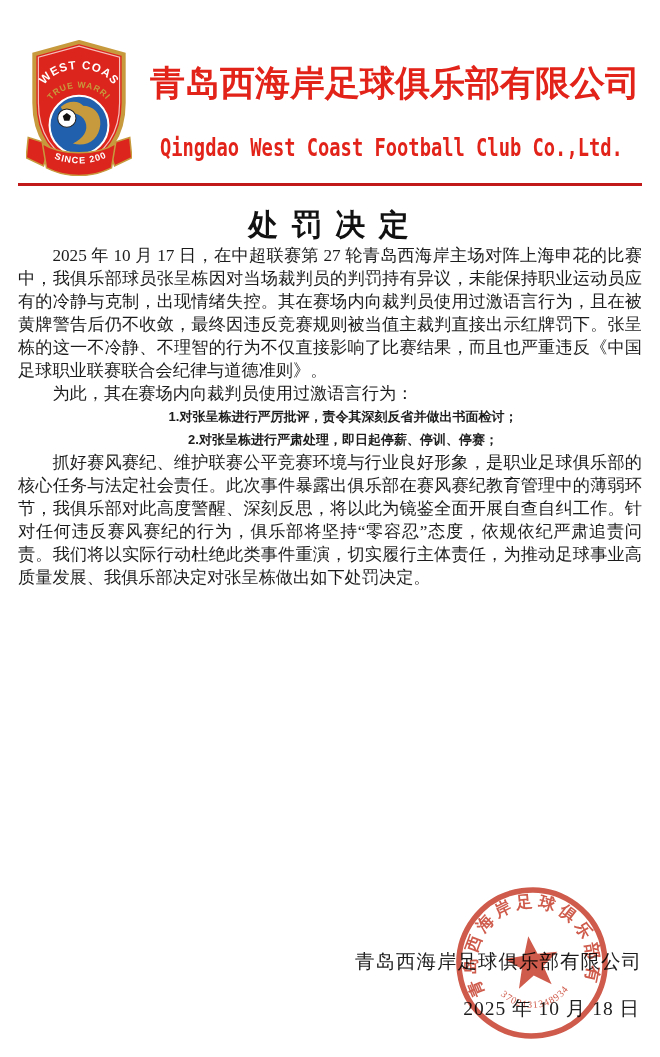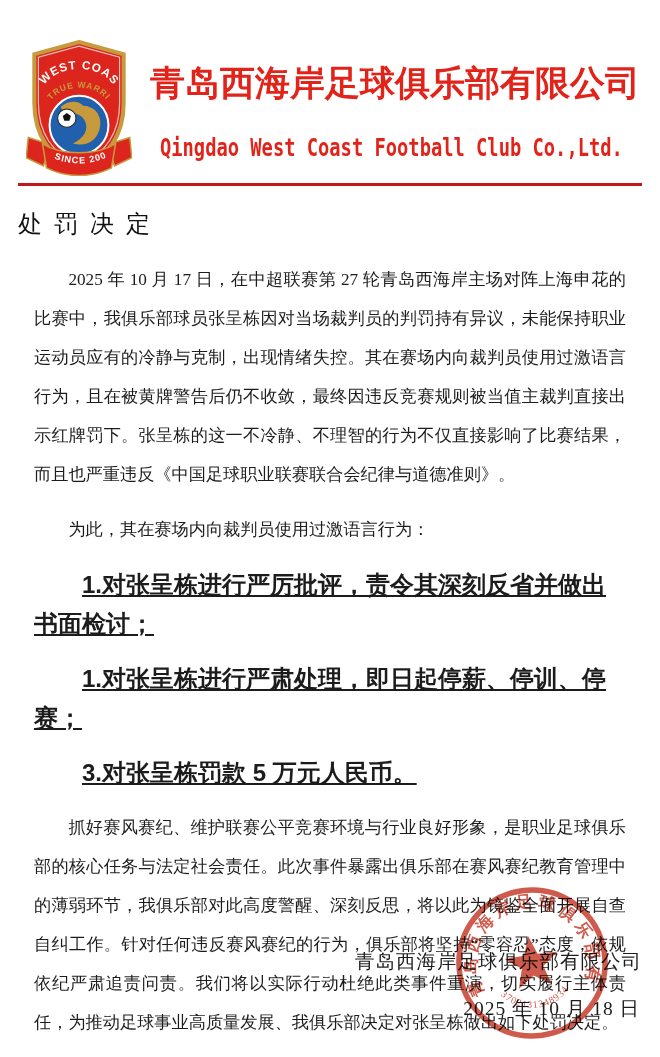--- a/index.html
+++ b/index.html
@@ -23,30 +23,30 @@
   .company-en{
     position:absolute;left:160px;top:133px;
     font-family:"DejaVu Sans Mono","Liberation Mono",monospace;
     font-weight:bold;font-size:25px;color:#e2231a;white-space:nowrap;
     transform:scaleX(0.75);transform-origin:left center;
   }
   .rule{position:absolute;left:18px;right:18px;top:183px;height:3px;background:#c1181a;}
   
   .doc{margin:0 18px;}
   .doc-title{
-    margin:19px 0 0 0;text-align:left;
-    font-size:24px;font-weight:normal;letter-spacing:3px;
+    margin:19px 0 0 0;text-align:center;
+    font-size:30px;font-weight:bold;letter-spacing:3px;
     line-height:39px;color:#111;
     font-family:"Liberation Serif","DejaVu Serif",serif;
   }
-  .doc p{margin:16px;font-size:17.2px;line-height:39px;text-align:justify;}
+  .doc p{margin:0;font-size:17.2px;line-height:23px;text-align:justify;}
   .doc p.indent{text-indent:2em;}
   .doc p.decision{
     font-family:"Liberation Sans","DejaVu Sans",sans-serif;
-    font-weight:bold;font-size:24px;text-indent:2em;text-align:left;text-decoration:underline;
+    font-weight:bold;font-size:13px;text-indent:2em;text-align:center;
   }
   
   .sig-company{
     position:absolute;right:18px;top:948px;
     font-size:19.5px;letter-spacing:1px;white-space:nowrap;
   }
   .sig-date{
     position:absolute;right:20px;top:995px;
     font-size:19.5px;letter-spacing:1px;white-space:nowrap;text-align:right;
   }
@@ -103,22 +103,21 @@
     <div class="rule"></div>
   </div>
 
   <div class="doc">
     <div class="doc-title">处 罚 决 定</div>
 
     <p class="indent">2025 年 10 月 17 日，在中超联赛第 27 轮青岛西海岸主场对阵上海申花的比赛中，我俱乐部球员张呈栋因对当场裁判员的判罚持有异议，未能保持职业运动员应有的冷静与克制，出现情绪失控。其在赛场内向裁判员使用过激语言行为，且在被黄牌警告后仍不收敛，最终因违反竞赛规则被当值主裁判直接出示红牌罚下。张呈栋的这一不冷静、不理智的行为不仅直接影响了比赛结果，而且也严重违反《中国足球职业联赛联合会纪律与道德准则》。</p>
     <p class="indent">为此，其在赛场内向裁判员使用过激语言行为：</p>
 
     <p class="decision">1.对张呈栋进行严厉批评，责令其深刻反省并做出书面检讨；</p>
-    <p class="decision">1.对张呈栋进行严肃处理，即日起停薪、停训、停赛；</p>
-    <p class="decision">3.对张呈栋罚款 5 万元人民币。</p>
+    <p class="decision">2.对张呈栋进行严肃处理，即日起停薪、停训、停赛；</p>
 
     <p class="indent">抓好赛风赛纪、维护联赛公平竞赛环境与行业良好形象，是职业足球俱乐部的核心任务与法定社会责任。此次事件暴露出俱乐部在赛风赛纪教育管理中的薄弱环节，我俱乐部对此高度警醒、深刻反思，将以此为镜鉴全面开展自查自纠工作。针对任何违反赛风赛纪的行为，俱乐部将坚持“零容忍”态度，依规依纪严肃追责问责。我们将以实际行动杜绝此类事件重演，切实履行主体责任，为推动足球事业高质量发展、我俱乐部决定对张呈栋做出如下处罚决定。</p>
   </div>
 
   <div class="sig-company">青岛西海岸足球俱乐部有限公司</div>
   <div class="sig-date">2025 年 10 月 18 日</div>
 
   <svg class="seal" viewBox="0 0 158 158" aria-hidden="true">
     <defs>
       <path id="sealRingPath" d="M28.2,102.7 A56,56 0 1 1 129.8,102.7"></path>

